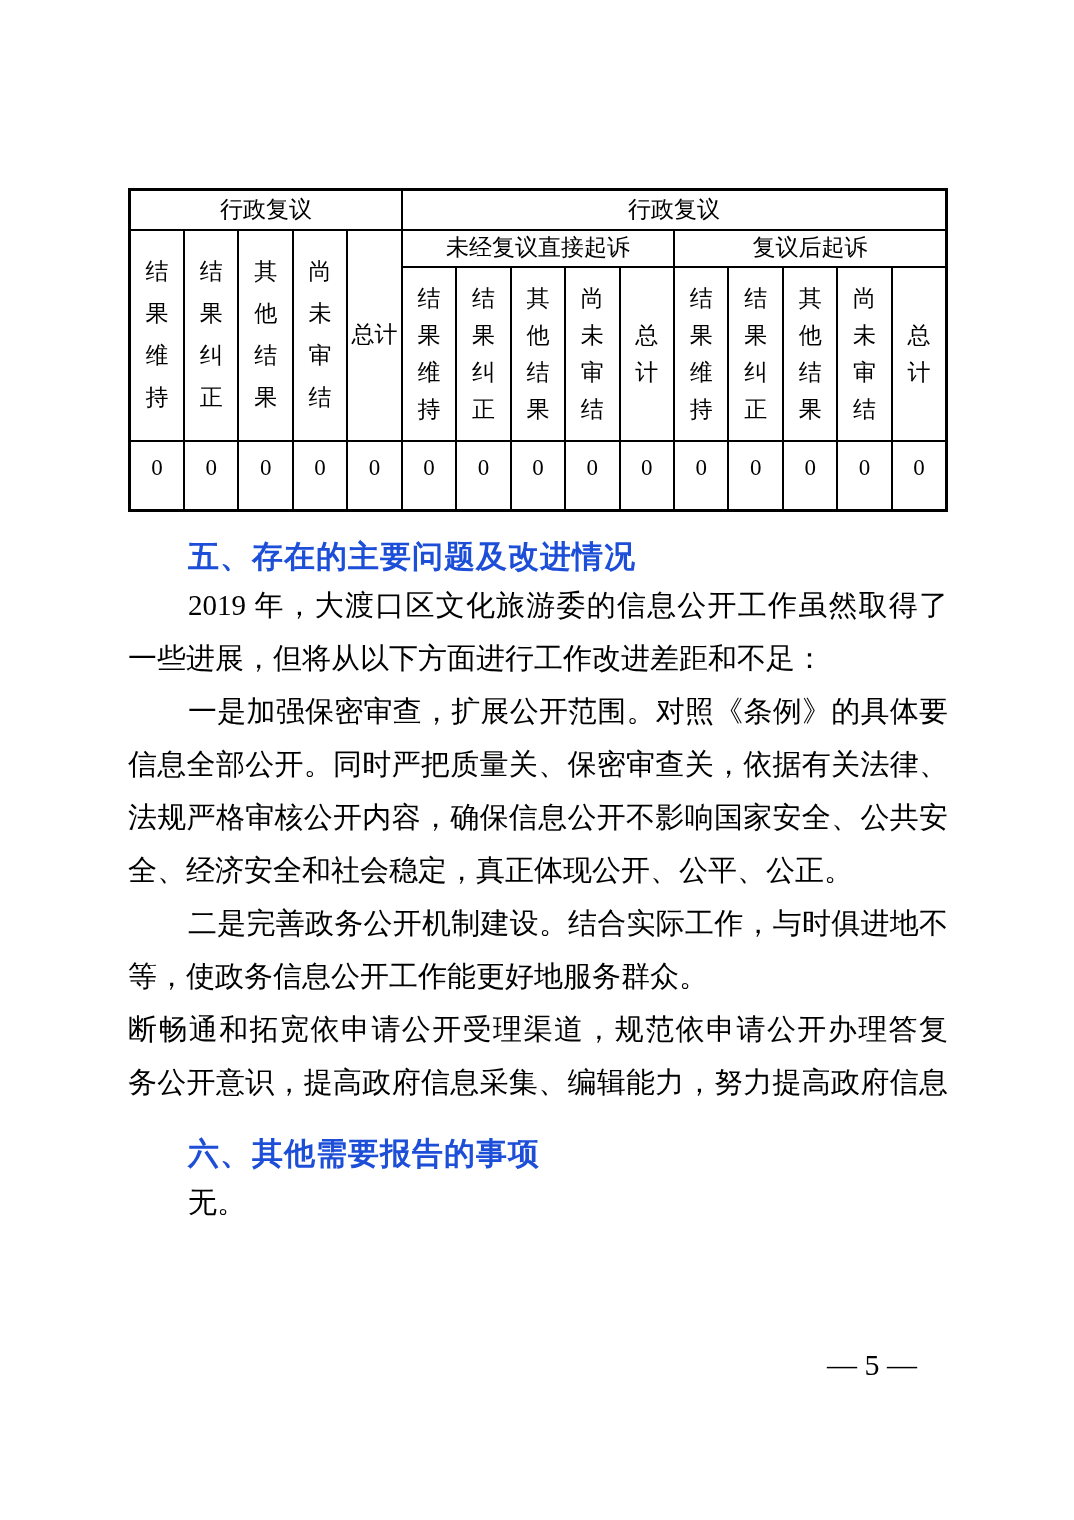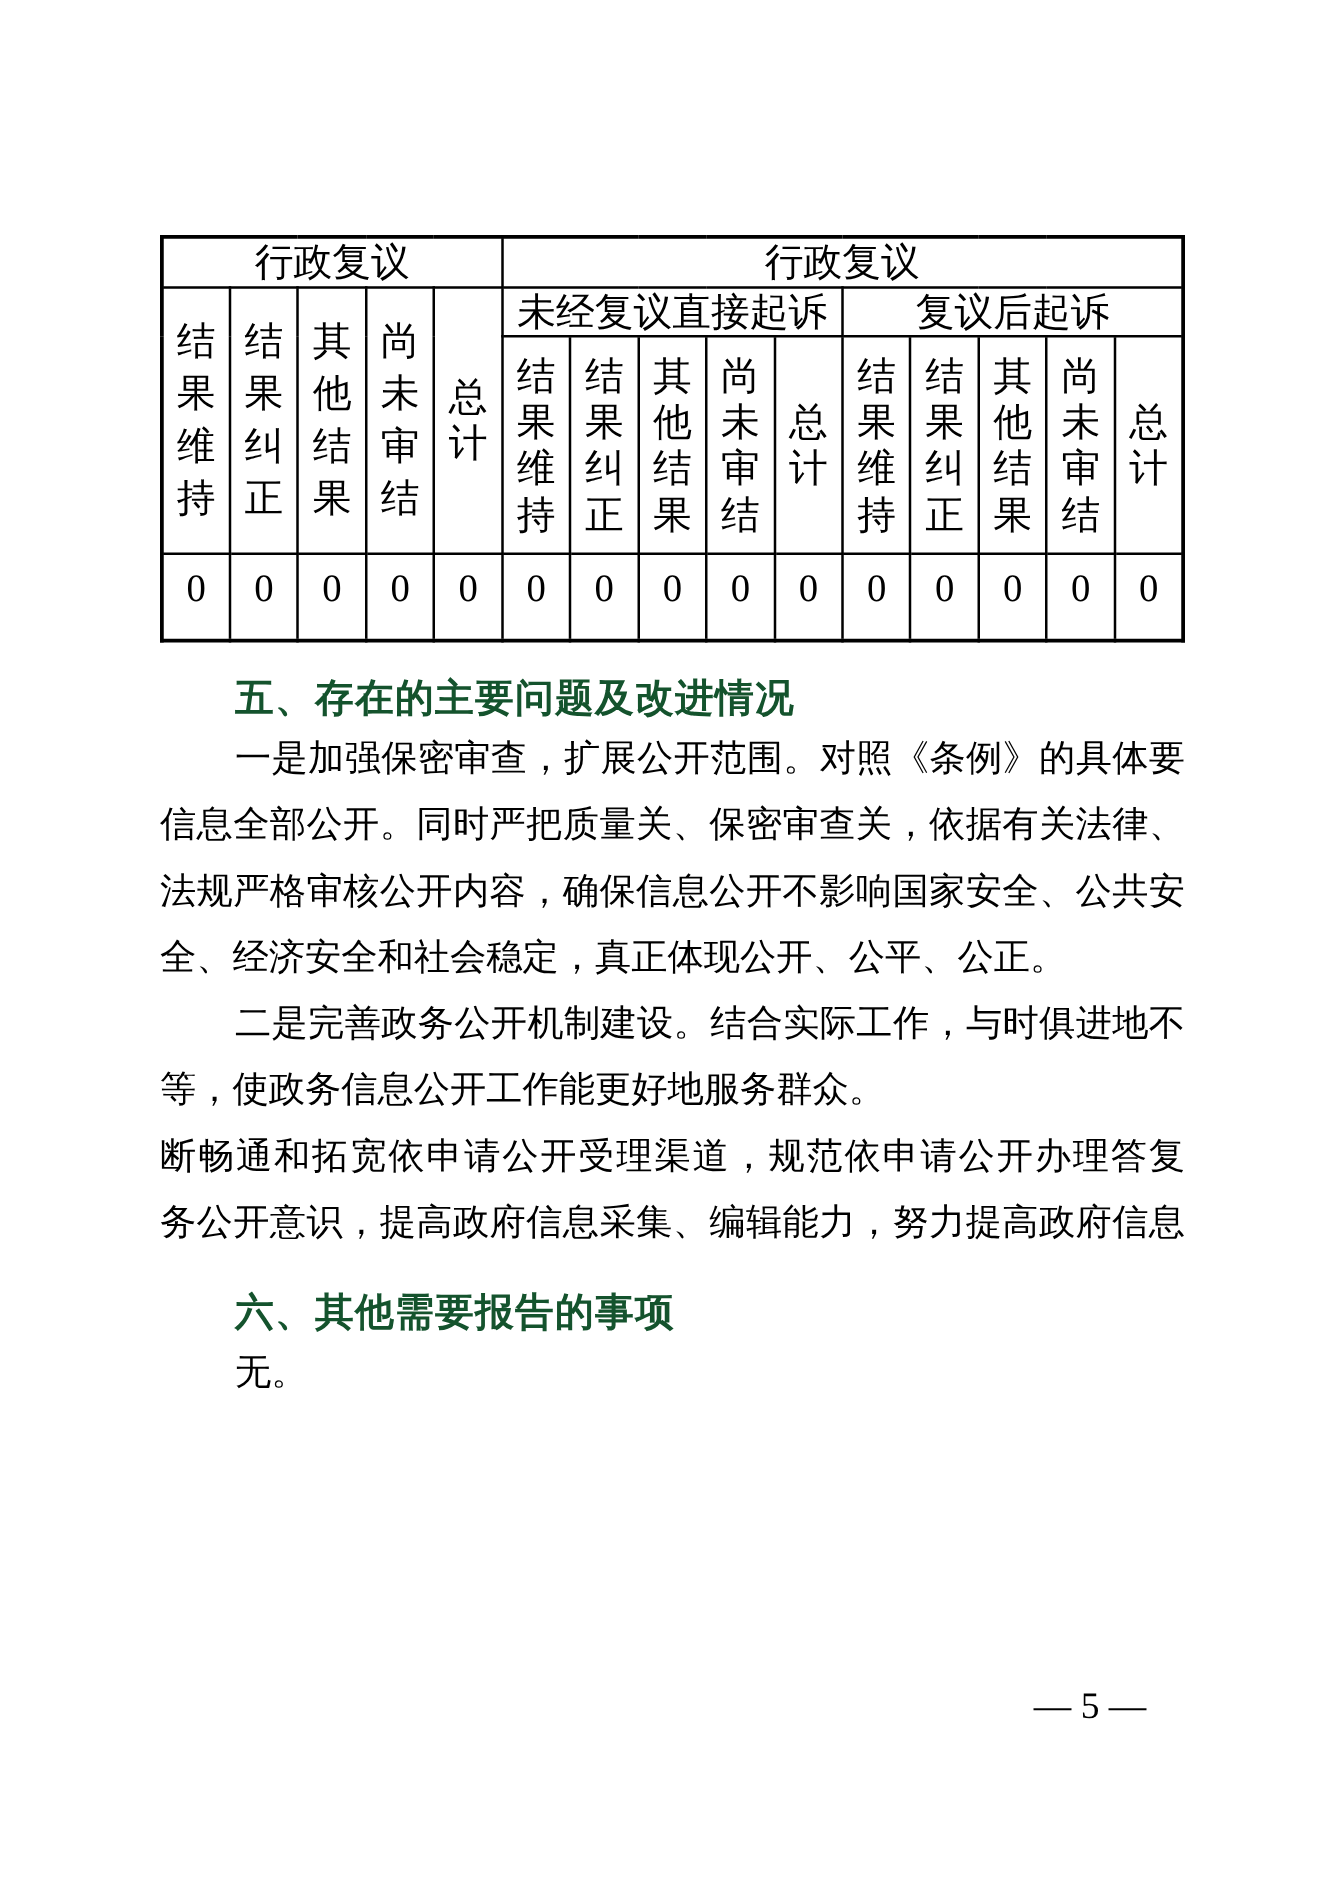--- a/index.html
+++ b/index.html
@@ -22,21 +22,21 @@
     width: 820px;
     border-collapse: collapse;
     table-layout: fixed;
     border: 3px solid #000;
     font-family: "Liberation Serif", "DejaVu Serif", serif;
   }
   table.stats td {
     border: 2px solid #000;
     text-align: center;
     vertical-align: middle;
-    font-size: 31px;
+    font-size: 23px;
     line-height: 1.2;
     overflow: hidden;
   }
   tr.r1 { height: 40px; }
   tr.r2 { height: 37px; }
   tr.r3 { height: 148px; }
   tr.r4 { height: 70px; }
   .vtext {
     width: 1.1em;
     margin: 12px auto;
@@ -50,21 +50,21 @@
   
   .bodytext { margin-top: 13px; }
   h2.sec-heading {
     font-family: "Liberation Sans", "DejaVu Sans", sans-serif;
     font-weight: bold;
     font-size: 31px;
     line-height: 45px;
     margin-top: 22px;
     padding-left: 60px;
     letter-spacing: 1px;
-    color: #14532d;
+    color: #1d4ed8;
   }
   .line {
     font-size: 29px;
     line-height: 53px;
     text-align: justify;
     text-align-last: justify;
     white-space: nowrap;
   }
   .line.lastline { text-align-last: left; white-space: normal; }
   .line.indent { text-indent: 60px; }
@@ -172,20 +172,24 @@
         <td class="datacell">0</td>
         <td class="datacell">0</td>
       </tr>
     </tbody>
   </table>
 
   <div class="bodytext">
 
     <h2 class="sec-heading">五、存在的主要问题及改进情况</h2>
 
+    <div class="para">
+      <div class="line indent">2019 年，大渡口区文化旅游委的信息公开工作虽然取得了</div>
+      <div class="line lastline">一些进展，但将从以下方面进行工作改进差距和不足：</div>
+    </div>
 
     <div class="para">
       <div class="line indent">一是加强保密审查，扩展公开范围。对照《条例》的具体要</div>
       <div class="line">信息全部公开。同时严把质量关、保密审查关，依据有关法律、</div>
       <div class="line">法规严格审核公开内容，确保信息公开不影响国家安全、公共安</div>
       <div class="line lastline">全、经济安全和社会稳定，真正体现公开、公平、公正。</div>
     </div>
 
     <div class="para">
       <div class="line indent">二是完善政务公开机制建设。结合实际工作，与时俱进地不</div>

